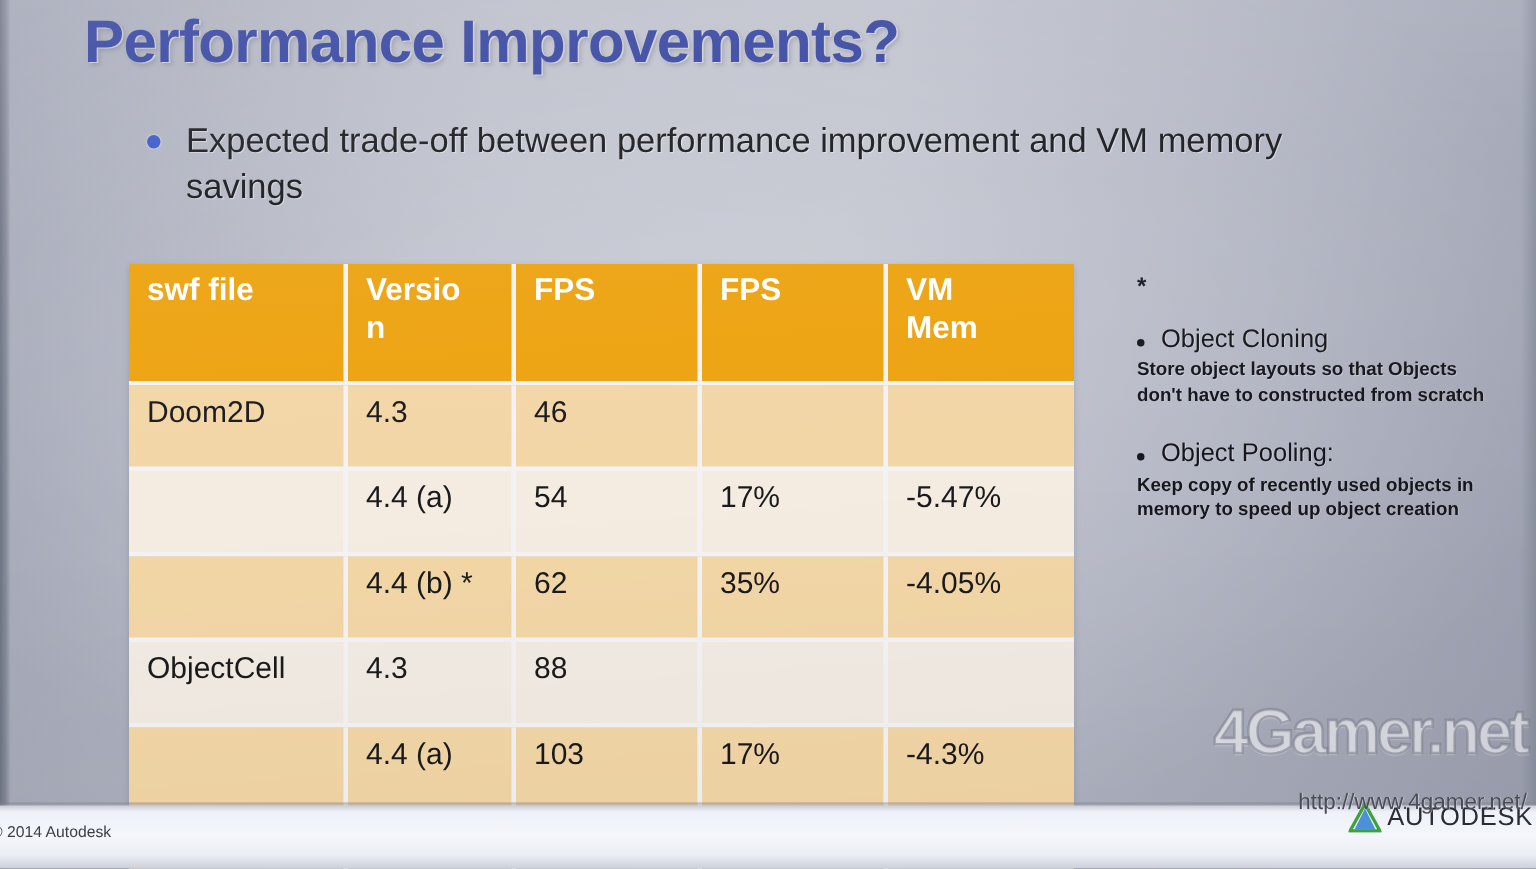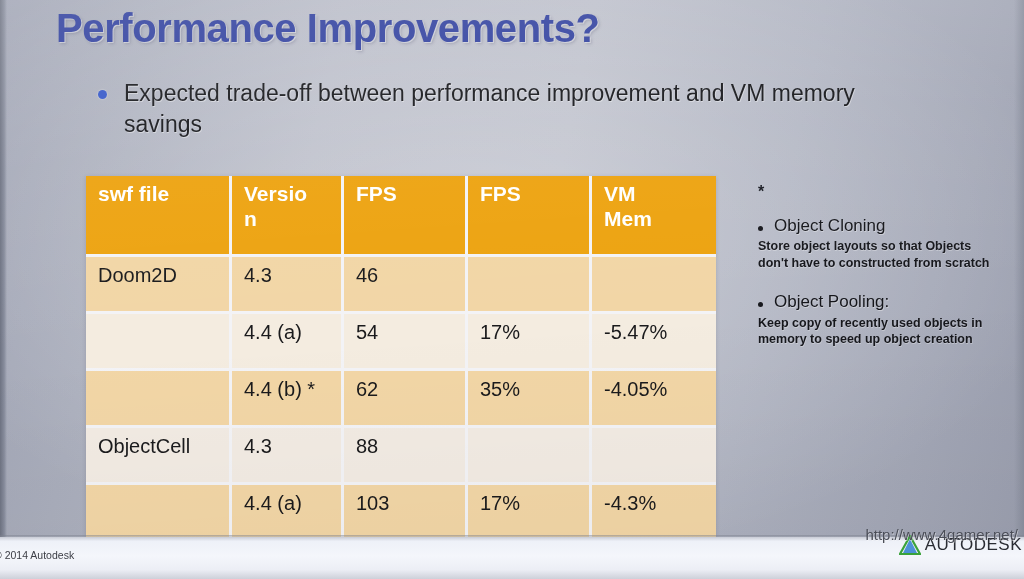--- a/index.html
+++ b/index.html
@@ -254,16 +254,17 @@
     <div class="autodesk">
       <svg class="ad-mark" viewBox="0 0 22 20">
         <polygon points="11,1 21,19 1,19" fill="none" stroke="#3aa33a" stroke-width="2.2"></polygon>
         <polygon points="11,4 18,18 4,18" fill="#2f7fd1" opacity="0.85"></polygon>
       </svg>
       <span class="ad-text">AUTODESK</span>
     </div>
   </div>
 
   <div class="wm">
+    <div class="wm-logo">4Gamer.net</div>
     <div class="wm-url">http://www.4gamer.net/</div>
   </div>
 
 </div>
 
 </body></html>

